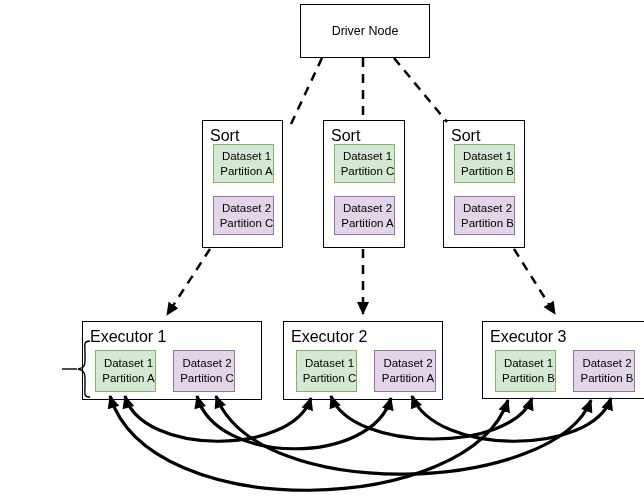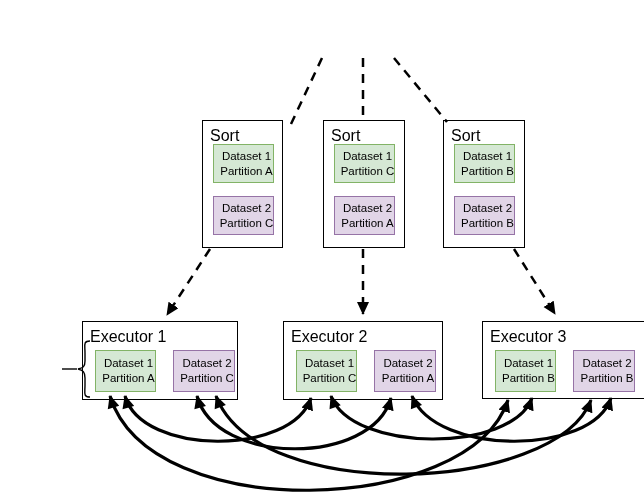--- a/index.html
+++ b/index.html
@@ -27,20 +27,23 @@
     position:absolute;left:2px;top:361px;width:60px;text-align:center;
     font-size:12px;line-height:1.12;z-index:1;
   }
   svg.overlay{position:absolute;left:0;top:0;z-index:3;pointer-events:none;}
 </style>
 </head>
 <body>
 
 <div class="canvas">
 
+  <div class="box driver" style="left:300px;top:4px;width:130px;height:54px;">
+    <span>Driver Node</span>
+  </div>
 
   <div class="box sort" style="left:202px;top:120px;width:81px;height:128px;">
     <span class="node-label">Sort</span>
     <div class="part p1 ds1" style="background: rgb(213, 232, 212); border-color: rgb(130, 179, 102);">
       <span>Dataset 1</span>
       <span>Partition A</span>
     </div>
     <div class="part p2 ds2" style="background: rgb(225, 213, 231); border-color: rgb(150, 115, 166);">
       <span>Dataset 2</span>
       <span>Partition C</span>
@@ -64,21 +67,21 @@
     <div class="part p1 ds1" style="background: rgb(213, 232, 212); border-color: rgb(130, 179, 102);">
       <span>Dataset 1</span>
       <span>Partition B</span>
     </div>
     <div class="part p2 ds2" style="background: rgb(225, 213, 231); border-color: rgb(150, 115, 166);">
       <span>Dataset 2</span>
       <span>Partition B</span>
     </div>
   </div>
 
-  <div class="box exec" style="left:82px;top:321px;width:156px;height:79px;">
+  <div class="box exec" style="left:82px;top:321px;width:180px;height:79px;">
     <span class="node-label">Executor 1</span>
     <div class="part p1 ds1" style="background: rgb(213, 232, 212); border-color: rgb(130, 179, 102);">
       <span>Dataset 1</span>
       <span>Partition A</span>
     </div>
     <div class="part p2 ds2" style="background: rgb(225, 213, 231); border-color: rgb(150, 115, 166);">
       <span>Dataset 2</span>
       <span>Partition C</span>
     </div>
   </div>

